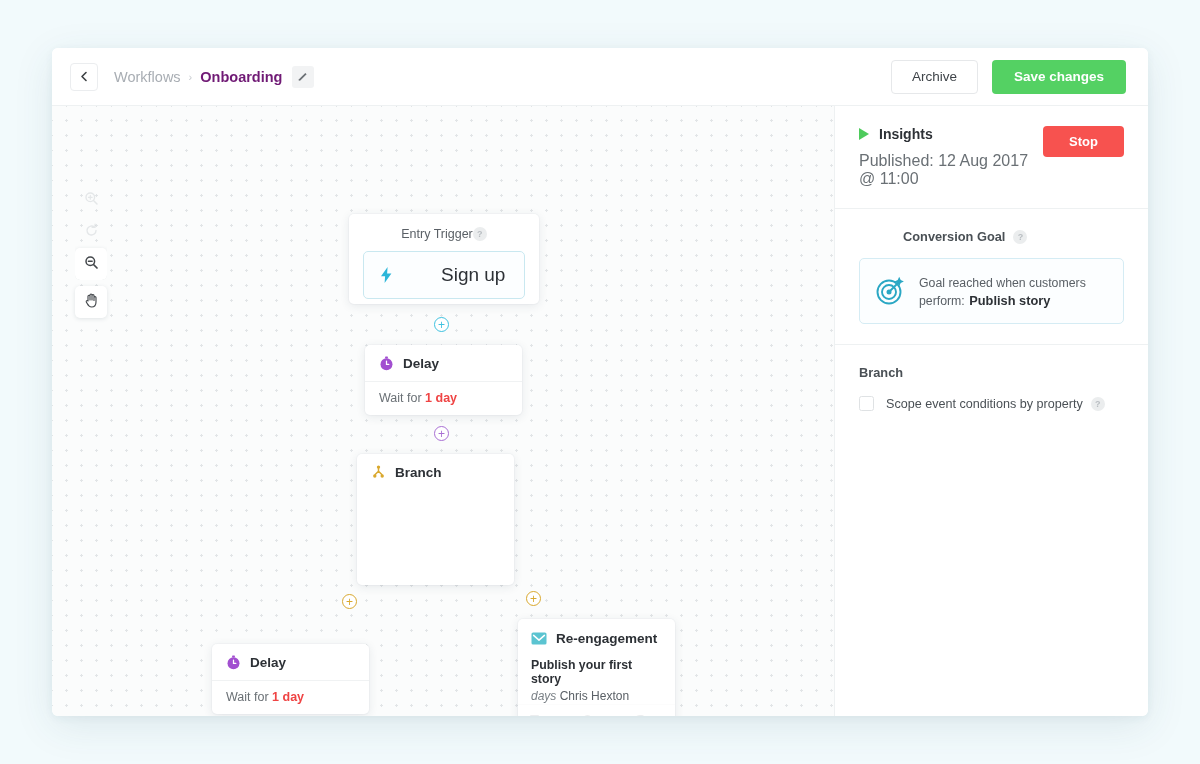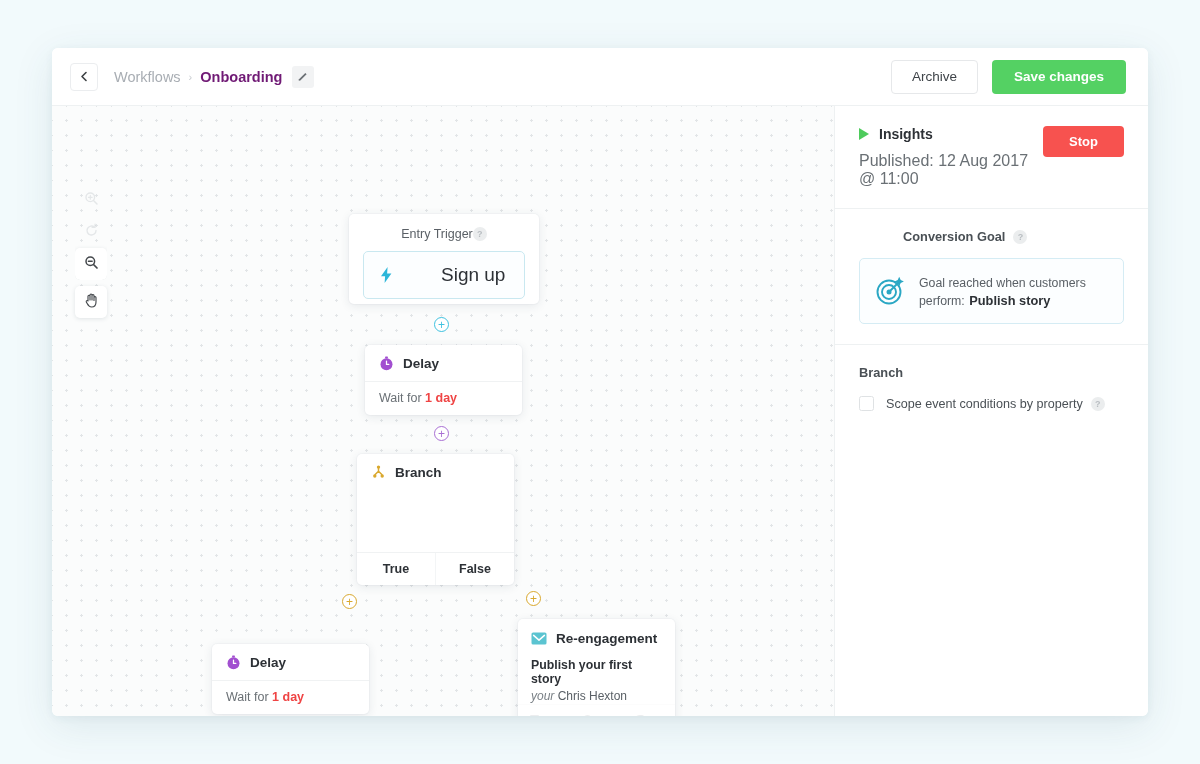--- a/index.html
+++ b/index.html
@@ -434,24 +434,20 @@
               <svg width="15" height="15" viewBox="0 0 15 15">
                   <path d="M7.5 2.1 L7.5 6.2 M7.5 6.2 L4.2 9.6 M7.5 6.2 L10.8 9.6" stroke="#d9a82e" stroke-width="1.5" fill="none" stroke-linecap="round"></path>
                   <circle cx="7.5" cy="2.1" r="1.7" fill="#d9a82e"></circle>
                   <circle cx="3.8" cy="11" r="1.7" fill="#d9a82e"></circle>
                   <circle cx="11.2" cy="11" r="1.7" fill="#d9a82e"></circle>
                 </svg>
             </span>
             <span>Branch</span>
           </div>
         </div>
-        <div class="branch-split">
-          <div class="branch-leg">True</div>
-          <div class="branch-leg">False</div>
-        </div>
       </div>
 
       <div class="node" id="delay-2">
         <div class="delay-head">
           <div class="node-title">
             <span class="ico">
               <svg width="15" height="15" viewBox="0 0 15 15">
                   <circle cx="7.5" cy="8.2" r="6" fill="#a24fd0"></circle>
                   <rect x="6.1" y="0.6" width="2.8" height="2" rx=".6" fill="#a24fd0"></rect>
                   <path d="M7.5 5.1v3.3h2.3" stroke="#fff" stroke-width="1.25" fill="none" stroke-linecap="round"></path>
@@ -472,21 +468,21 @@
               <svg width="16" height="13" viewBox="0 0 16 13">
                   <rect x="0.5" y="0.5" width="15" height="12" rx="1.6" fill="#5bc4d1"></rect>
                   <path d="M2.6 3.4 L8 8.1 L13.4 3.4" fill="none" stroke="#fff" stroke-width="1.5" stroke-linecap="round" stroke-linejoin="round"></path>
                 </svg>
             </span>
             <span>Re-engagement</span>
           </div>
         </div>
         <div class="email-body">
           <div class="email-subject">Publish your first story</div>
-          <div class="email-from"><i>your</i> <span>Chris Hexton</span></div>
+          <div class="email-from"><i>days</i> <span>Chris Hexton</span></div>
         </div>
         <div class="email-stats">
           <div class="stat">
             <span class="stat-ico"></span>
             <span class="stat-txt">– %</span>
           </div>
           <div class="stat">
             <span class="stat-ico round"></span>
             <span class="stat-txt">– %</span>
           </div>

